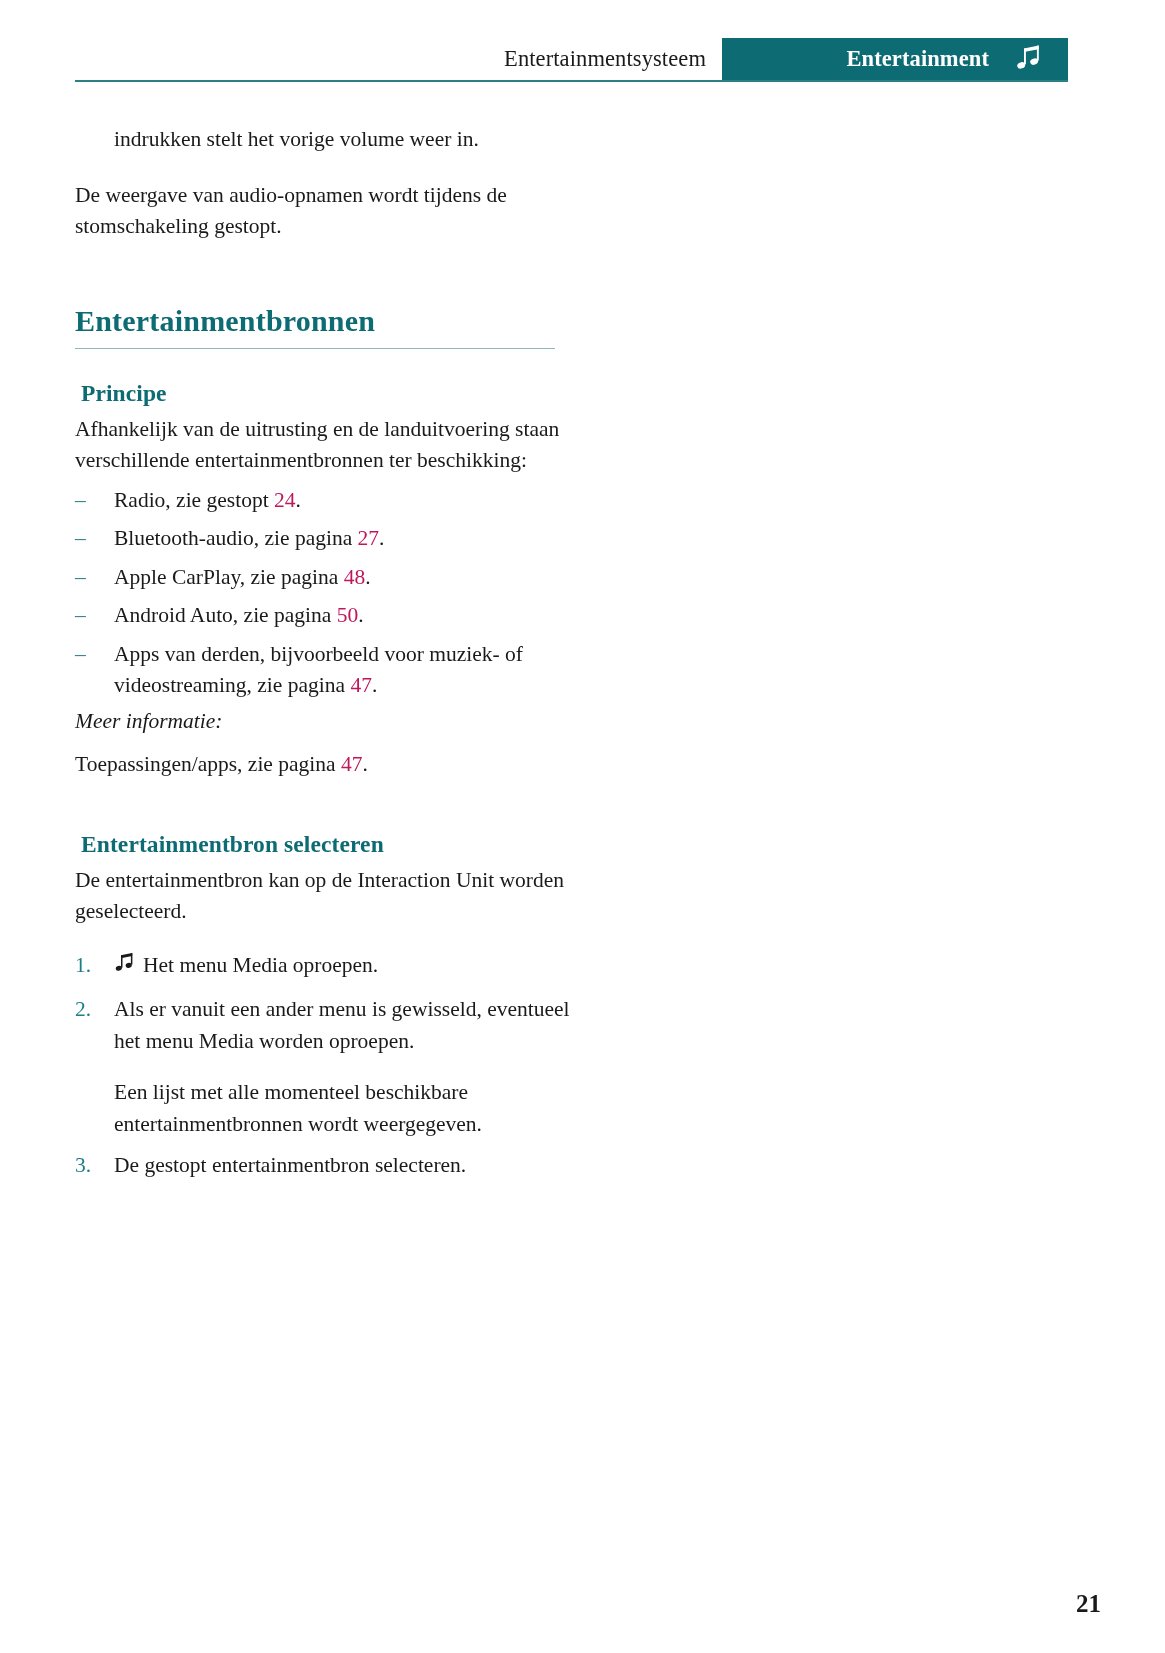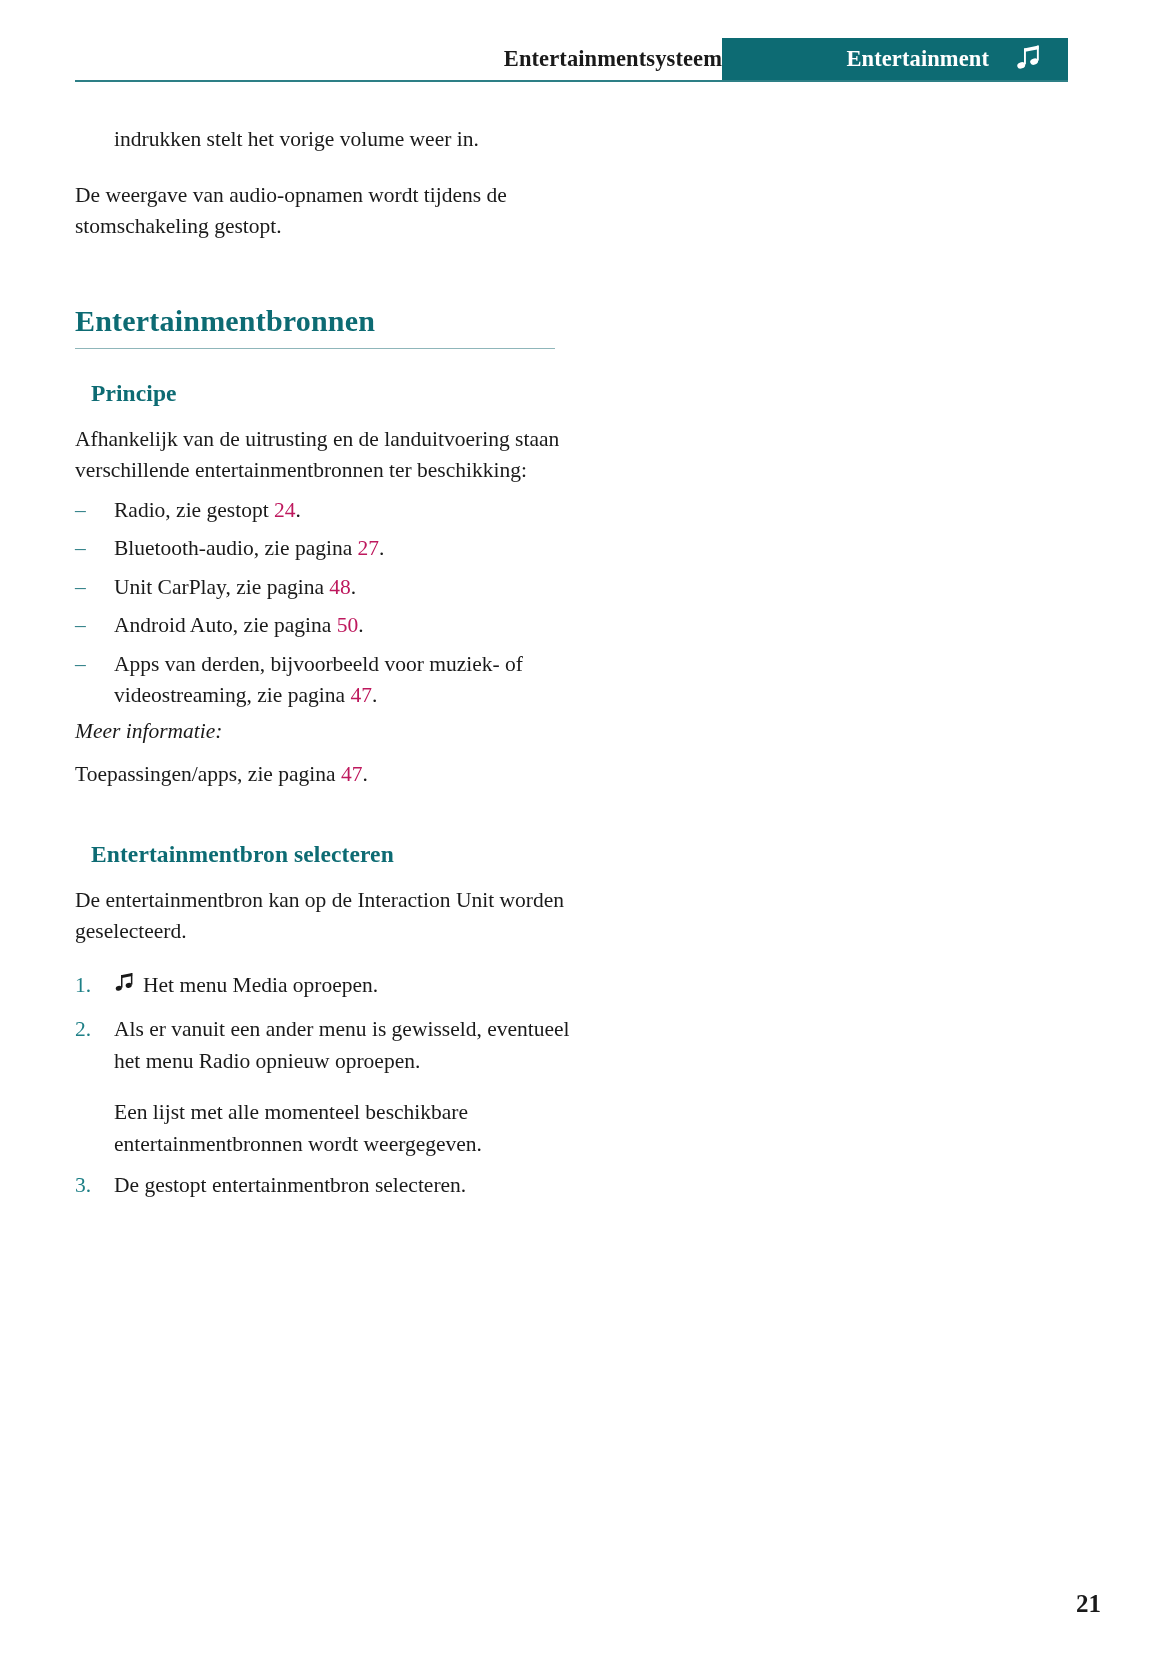--- a/index.html
+++ b/index.html
@@ -30,26 +30,26 @@
     left: 75px;
     top: 38px;
     width: 993px;
     height: 42px;
     display: flex;
     align-items: stretch;
     justify-content: flex-end;
   }
   .header-left-title {
     font-size: 22.5px;
-    font-weight: bold;
+    font-weight: normal;
     color: #1a1a1a;
     letter-spacing: 0.1px;
     display: flex;
     align-items: center;
-    padding-right: 0;
+    padding-right: 16px;
     white-space: nowrap;
   }
   .header-tab {
     background: #0d6b73;
     color: #ffffff;
     width: 346px;
     display: flex;
     align-items: center;
     justify-content: flex-end;
     padding-right: 17px;
@@ -112,21 +112,21 @@
     margin-top: 9px;
     width: 480px;
     height: 1px;
     background: #8fb6ba;
   }
   .h2 {
     font-size: 23.5px;
     font-weight: bold;
     color: #0d6b73;
     line-height: 30px;
-    margin: 16px;
+    margin: 6px;
     letter-spacing: 0.1px;
   }
   .h2-top { margin-top: 29px; }
   .h2-top-lg { margin-top: 48px; }
 
   
   .dash-list {
     margin: 8px 0 0 0;
     padding: 0;
     list-style: none;
@@ -232,21 +232,21 @@
     <li class="dash-item">
       <span class="dash-marker">–</span>
       <span class="dash-text"><span>Radio, zie gestopt </span><span class="pageref">24</span><span>.</span></span>
     </li>
     <li class="dash-item">
       <span class="dash-marker">–</span>
       <span class="dash-text"><span>Bluetooth-audio, zie pagina </span><span class="pageref">27</span><span>.</span></span>
     </li>
     <li class="dash-item">
       <span class="dash-marker">–</span>
-      <span class="dash-text"><span>Unit CarPlay, zie pagina </span><span class="pageref">48</span><span>.</span></span>
+      <span class="dash-text"><span>Apple CarPlay, zie pagina </span><span class="pageref">48</span><span>.</span></span>
     </li>
     <li class="dash-item">
       <span class="dash-marker">–</span>
       <span class="dash-text"><span>Android Auto, zie pagina </span><span class="pageref">50</span><span>.</span></span>
     </li>
     <li class="dash-item">
       <span class="dash-marker">–</span>
       <span class="dash-text"><span>Apps van derden, bijvoorbeeld voor muziek- of videostreaming, zie pagina </span><span class="pageref">47</span><span>.</span></span>
     </li>
   </ul>
@@ -265,21 +265,21 @@
       <span class="num-text"><span class="inline-note"><svg width="22" height="23" viewBox="0 0 22 23" aria-hidden="true">
               <path d="M8.0 3.0 L18.2 1.0 L18.2 4.0 L8.0 6.0 Z" fill="#1a1a1a"></path>
               <rect x="7.0" y="3.0" width="1.5" height="12.6" fill="#1a1a1a"></rect>
               <rect x="16.9" y="1.0" width="1.5" height="11.6" fill="#1a1a1a"></rect>
               <ellipse cx="4.8" cy="16.3" rx="3.1" ry="2.4" fill="#1a1a1a" transform="rotate(-18 4.8 16.3)"></ellipse>
               <ellipse cx="14.7" cy="13.4" rx="3.1" ry="2.4" fill="#1a1a1a" transform="rotate(-18 14.7 13.4)"></ellipse>
             </svg></span><span>Het menu Media oproepen.</span></span>
     </li>
     <li class="num-item">
       <span class="num-marker">2.</span>
-      <span class="num-text">Als er vanuit een ander menu is gewisseld, eventueel het menu Radio opnieuw oproepen.</span>
+      <span class="num-text">Als er vanuit een ander menu is gewisseld, eventueel het menu Media worden oproepen.</span>
     </li>
     <li>
       <p class="sub-para">Een lijst met alle momenteel beschikbare entertainmentbronnen wordt weergegeven.</p>
     </li>
     <li class="num-item">
       <span class="num-marker">3.</span>
       <span class="num-text">De gestopt entertainmentbron selecteren.</span>
     </li>
   </ol>
 

